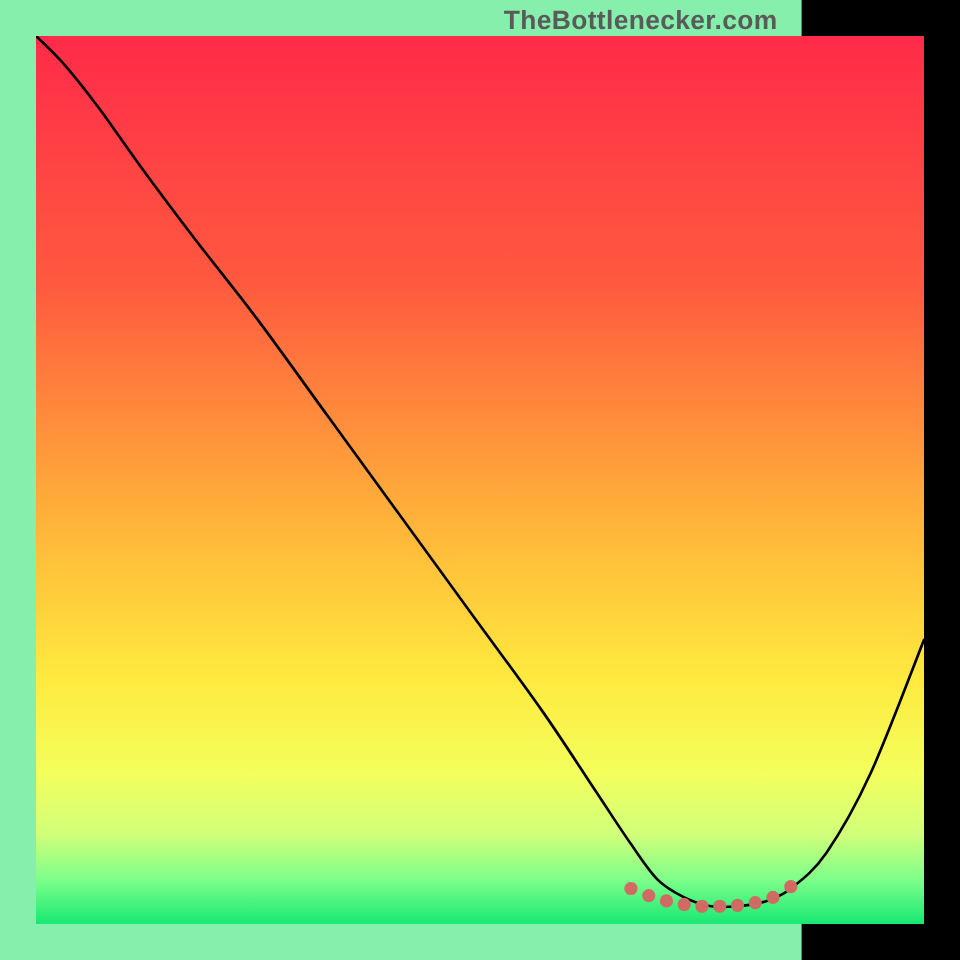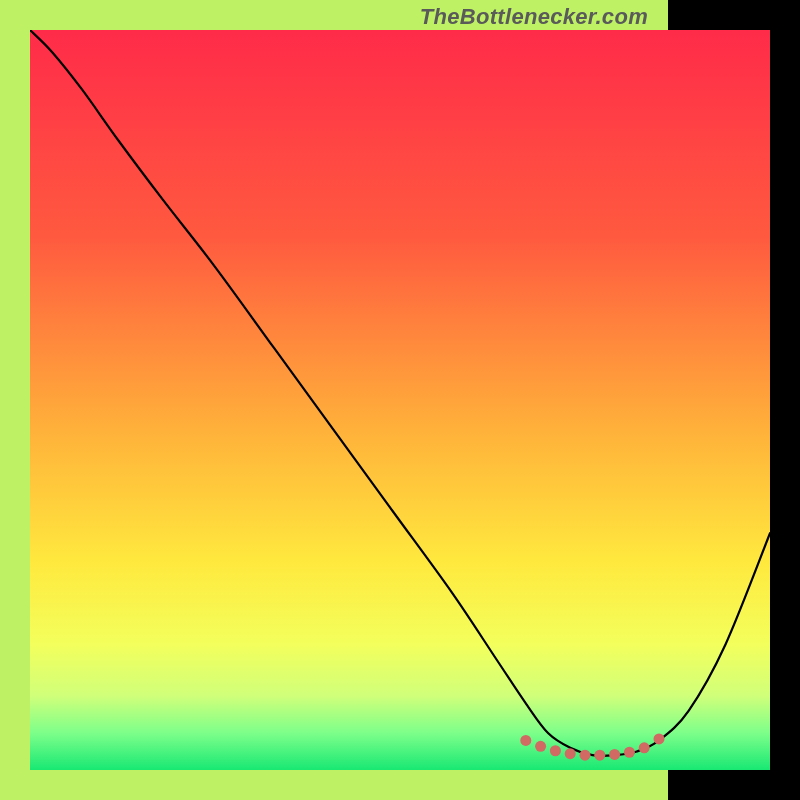--- a/index.html
+++ b/index.html
@@ -7,22 +7,21 @@
     padding: 0;
     width: 800px;
     height: 800px;
     background: #000;
     overflow: hidden;
   }
   .container {
     position: relative;
     width: 668px;
     height: 800px;
-    background: #bef264;
-    font-style: italic;
+    background: #86efac;
   }
   .plot-area {
     position: absolute;
     left: 30px;
     top: 30px;
     width: 740px;
     height: 740px;
   }
   .watermark {
     position: absolute;

